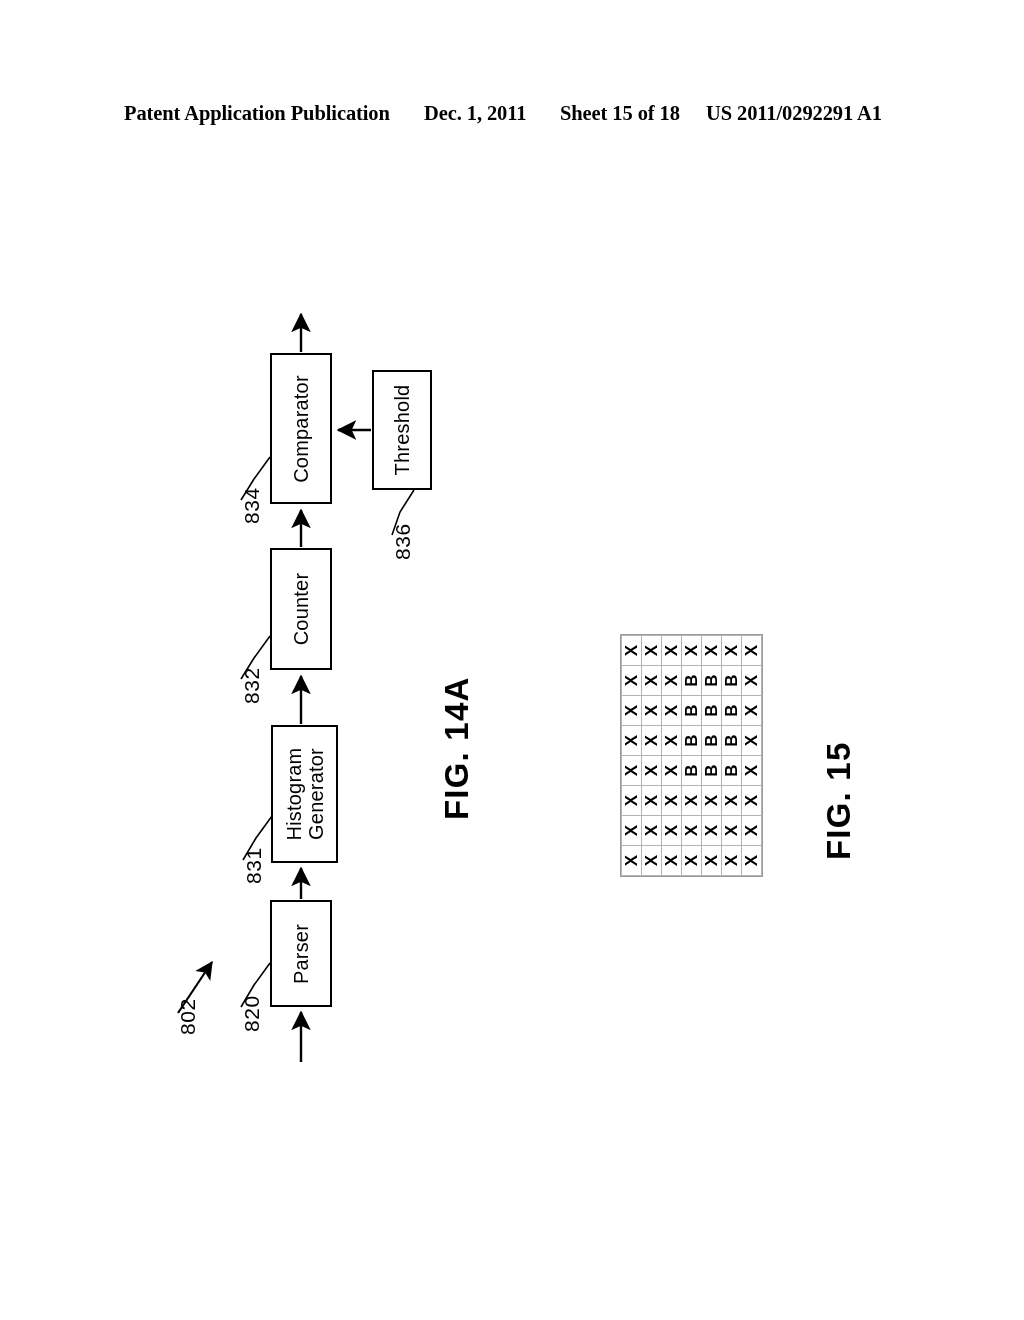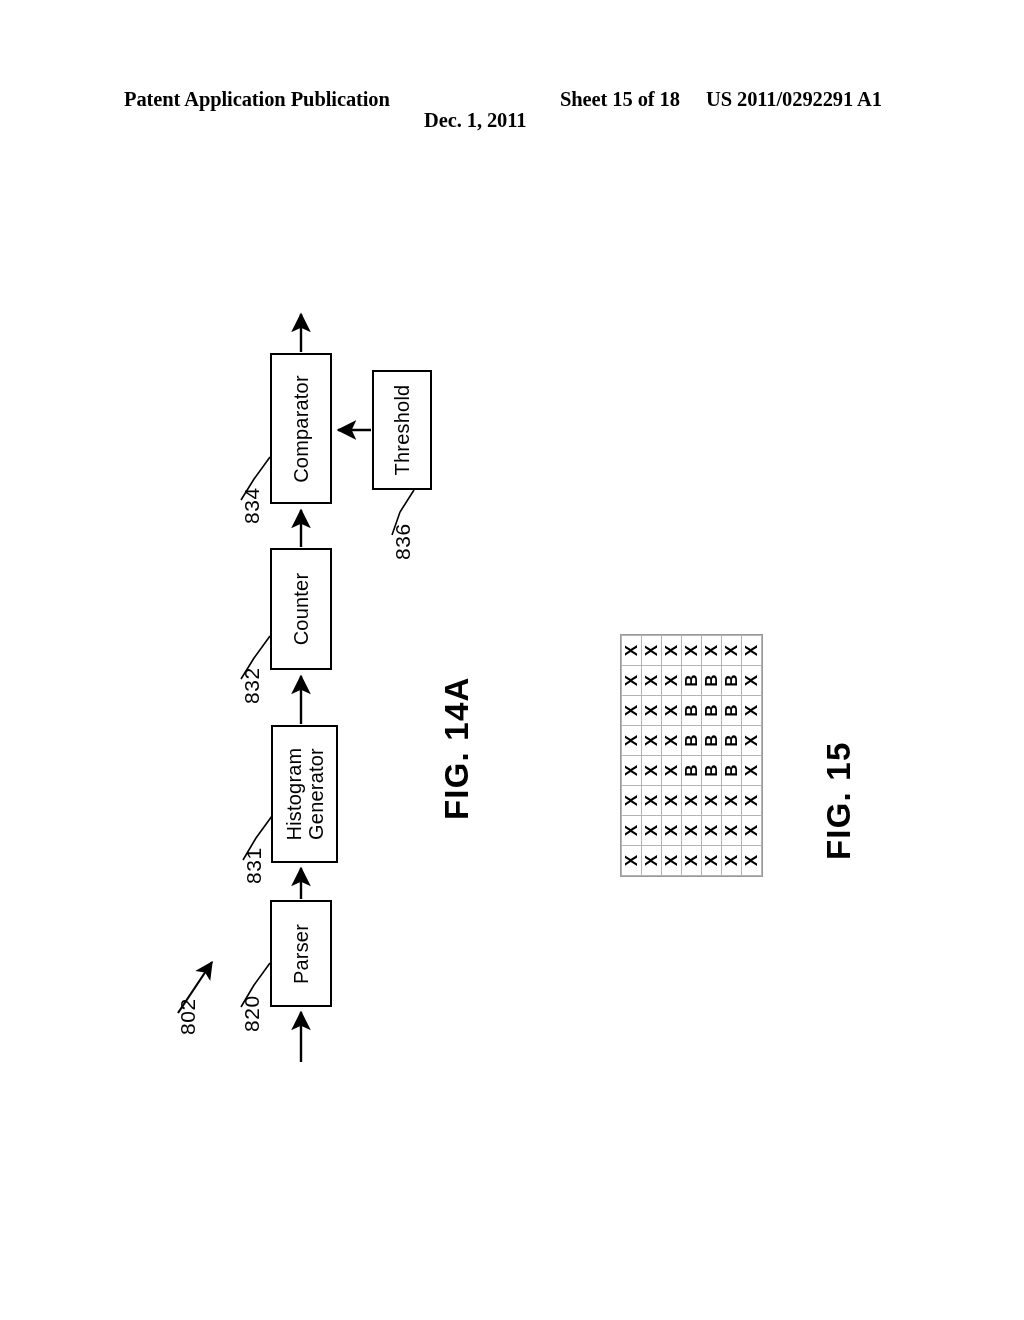--- a/index.html
+++ b/index.html
@@ -12,32 +12,32 @@
     height: 1320px;
     position: relative;
     font-family: "Liberation Sans", sans-serif;
     color: #000000;
     overflow: hidden;
   }
 
   
   #page-header {
     position: absolute;
-    top: 88px;
+    top: 102px;
     left: 0;
     width: 1024px;
     height: 34px;
     font-family: "Liberation Serif", serif;
     font-weight: bold;
     font-size: 20.5px;
     letter-spacing: -0.1px;
     white-space: nowrap;
   }
   #page-header .hdr-pub   { position: absolute; left: 124px;  top: 0; }
-  #page-header .hdr-date  { position: absolute; left: 424px;  top: 0; margin-top: 21px; }
+  #page-header .hdr-date  { position: absolute; left: 424px;  top: 0; }
   #page-header .hdr-sheet { position: absolute; left: 560px;  top: 0; }
   #page-header .hdr-num   { position: absolute; left: 706px;  top: 0; }
 
   
   .rot {
     position: absolute;
     transform-origin: 0 0;
     transform: rotate(-90deg);
     white-space: nowrap;
   }

